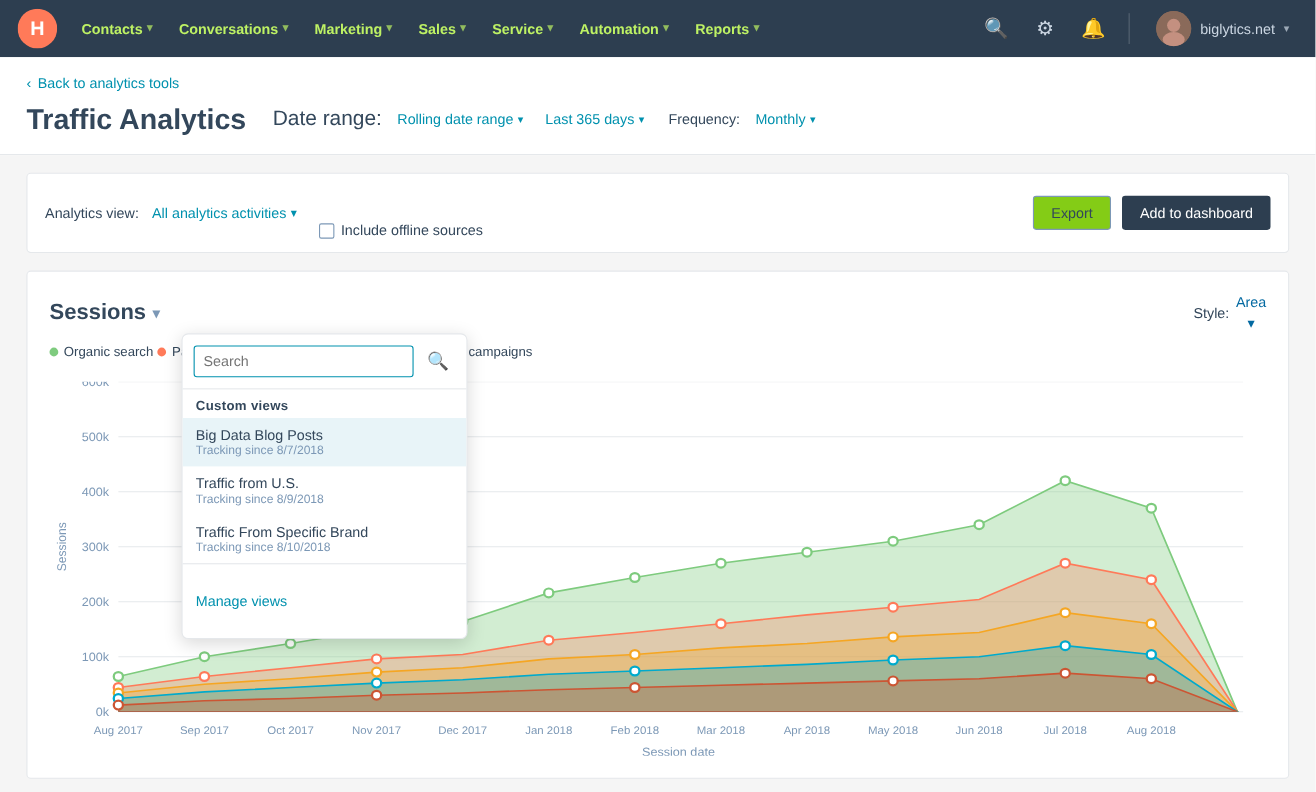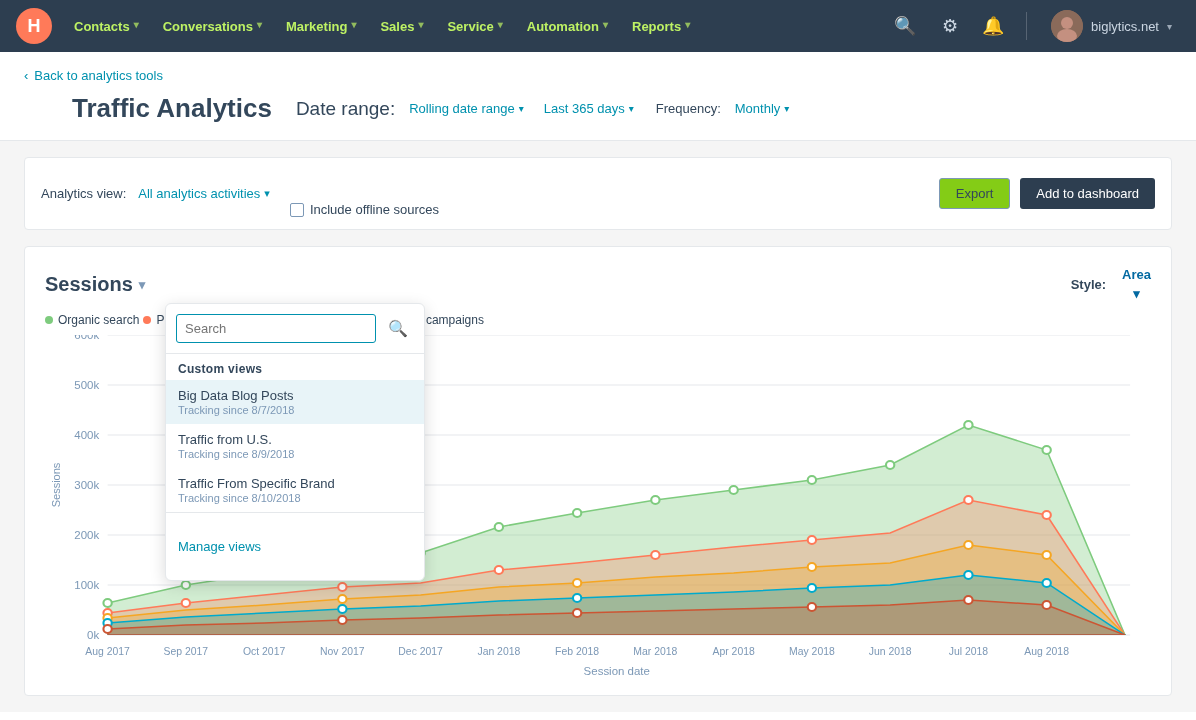--- a/index.html
+++ b/index.html
@@ -89,21 +89,20 @@
       color: #0091ae;
       font-size: 13px;
       margin-bottom: 10px;
       cursor: pointer;
     }
     .page-title-row {
       display: flex;
       align-items: center;
       gap: 24px;
       margin-bottom: 16px;
-      margin-left: 48px;
     }
     .page-title {
       font-size: 26px;
       font-weight: 600;
       color: #33475b;
     }
     .filter-row {
       display: flex;
       align-items: center;
       gap: 8px;
@@ -242,41 +241,40 @@
       gap: 6px;
       font-size: 20px;
       font-weight: 600;
       color: #33475b;
       cursor: pointer;
     }
     .sessions-chevron { font-size: 13px; color: #7c98b6; }
     .style-row {
       display: flex;
       align-items: center;
-      gap: 16px;
-      font-size: 13px;
-      color: #33475b;
-      font-weight: bold;
+      gap: 6px;
+      font-size: 13px;
+      color: #33475b;
     }
     .style-dropdown {
       display: flex;
       align-items: center;
       gap: 4px;
       color: #0369a1;
       font-size: 13px;
       cursor: pointer;
       flex-direction: column;
     }
 
     
     .chart-legend {
       display: flex;
       align-items: center;
       gap: 4px;
-      margin-bottom: 8px;
+      margin-bottom: 20px;
       flex-wrap: wrap;
     }
     .legend-item {
       display: flex;
       align-items: center;
       gap: 5px;
       font-size: 12px;
       color: #33475b;
     }
     .legend-dot {

